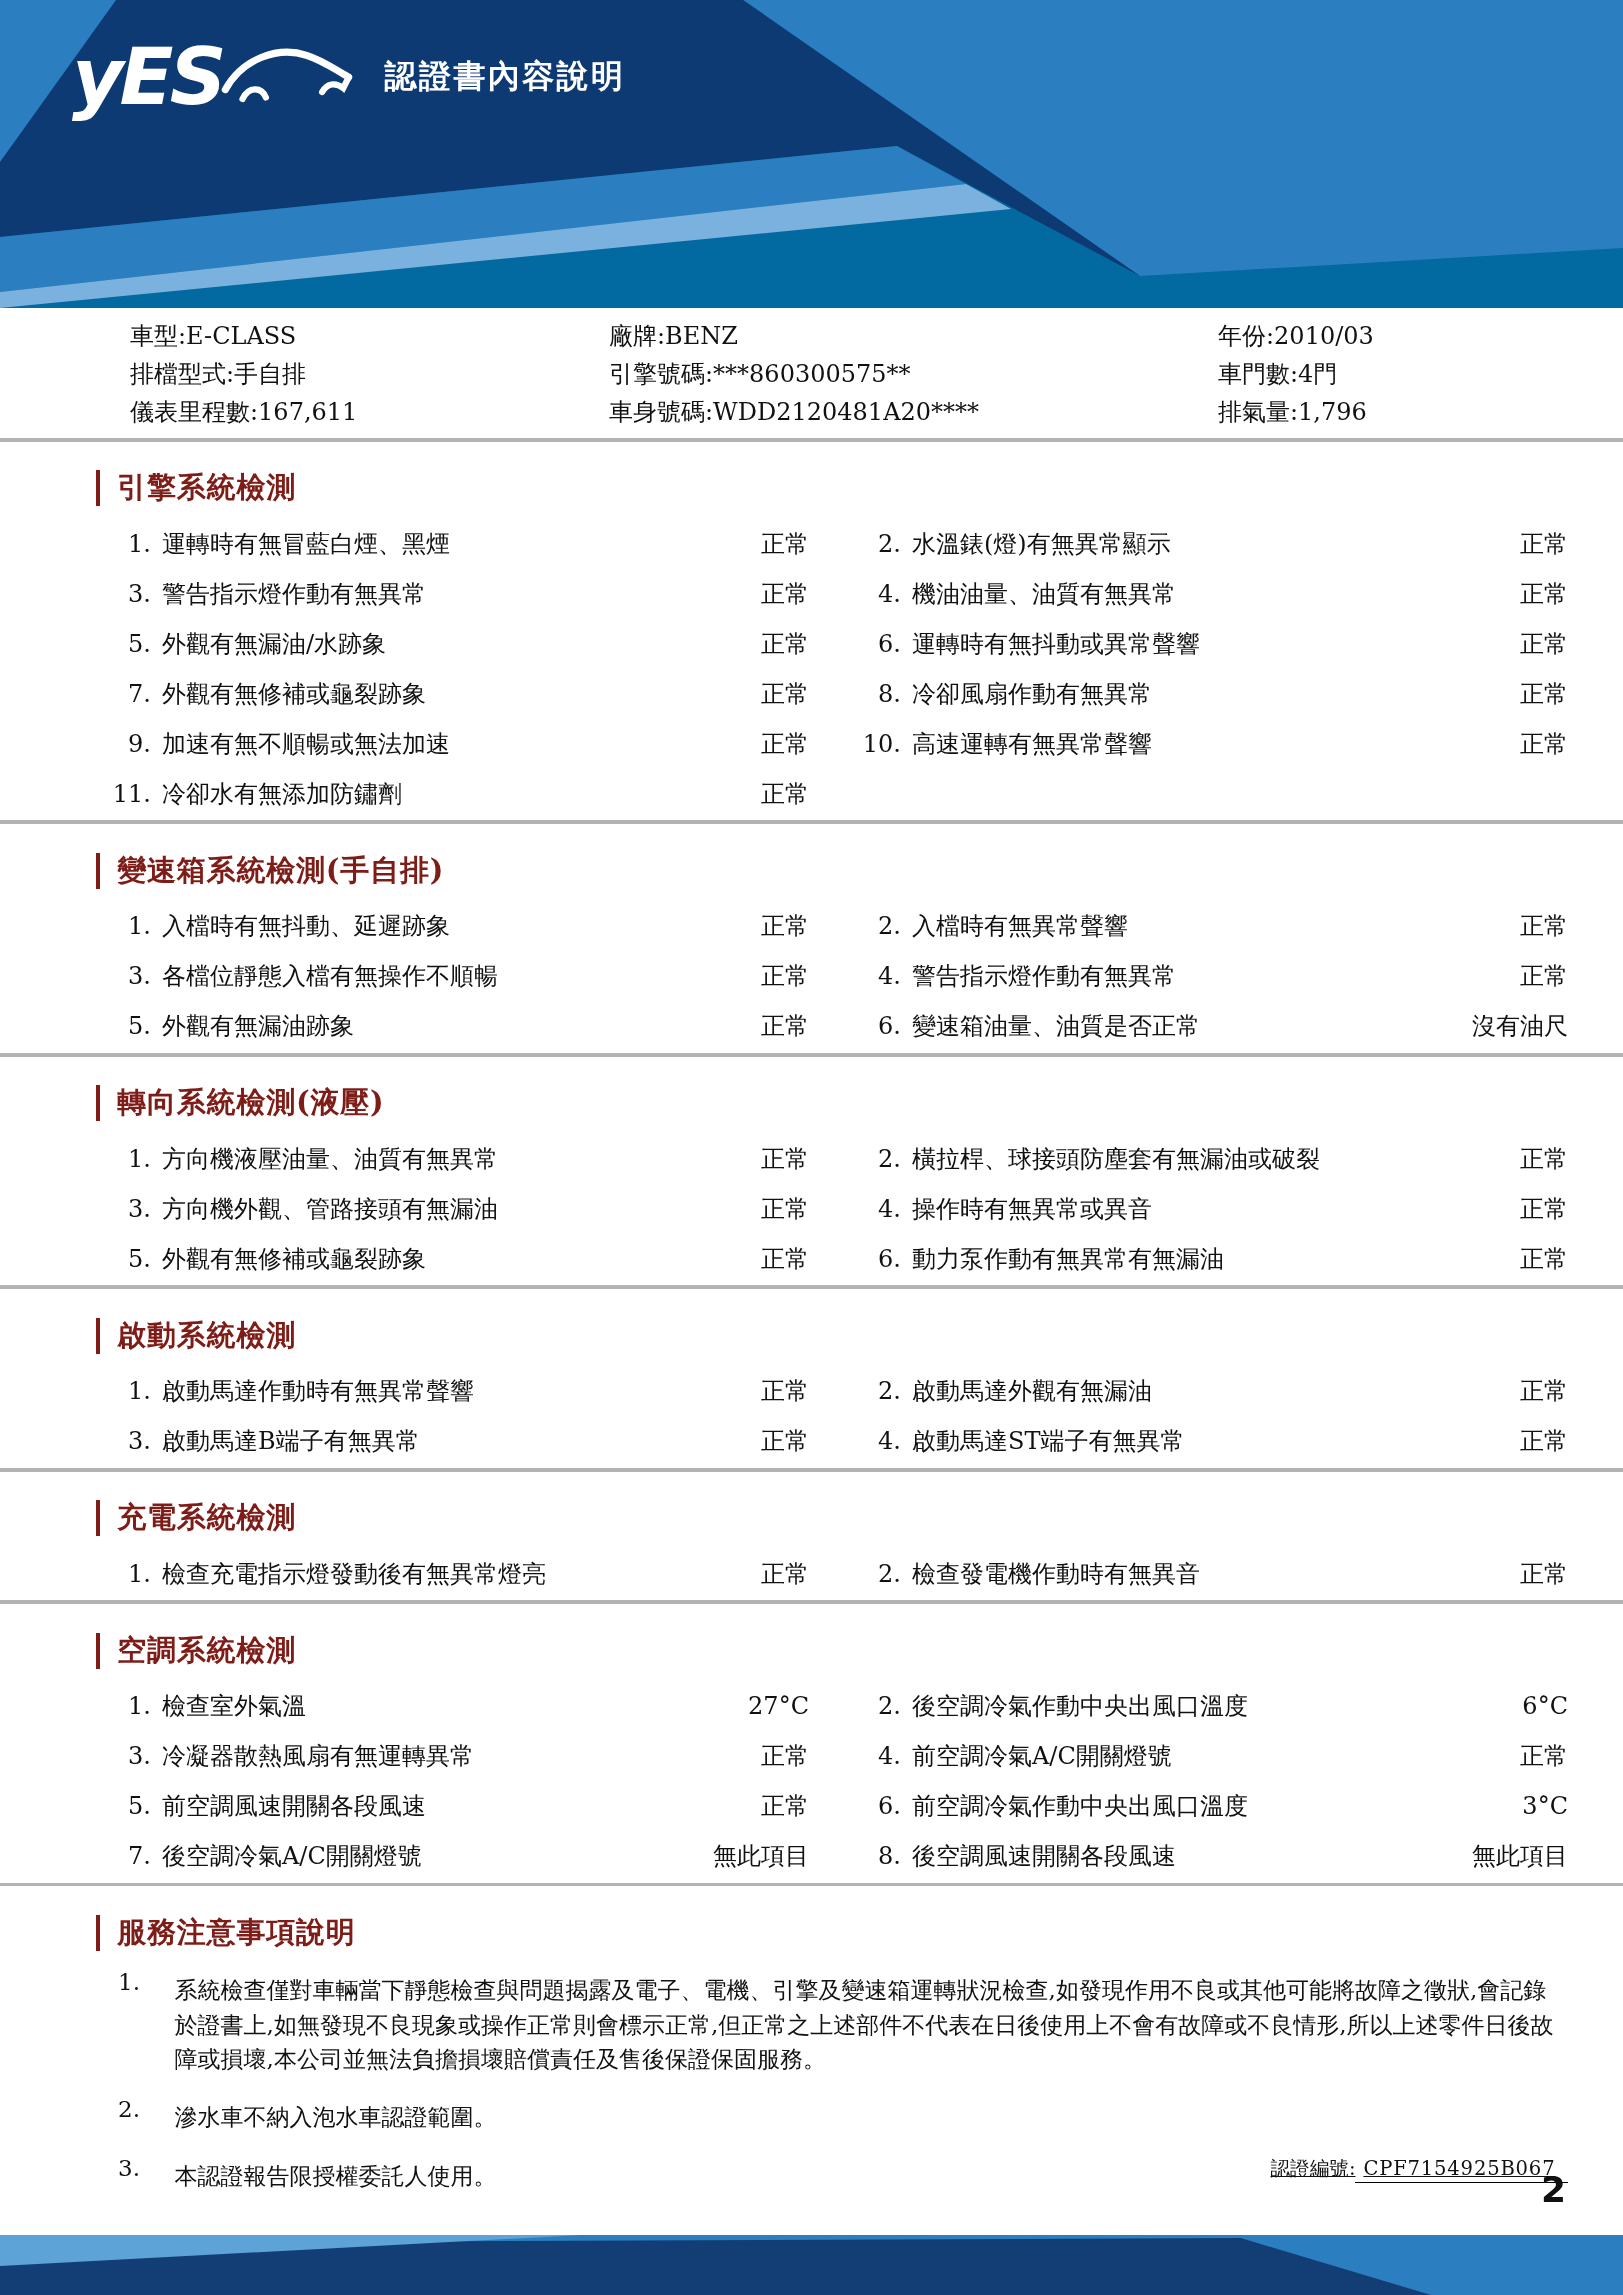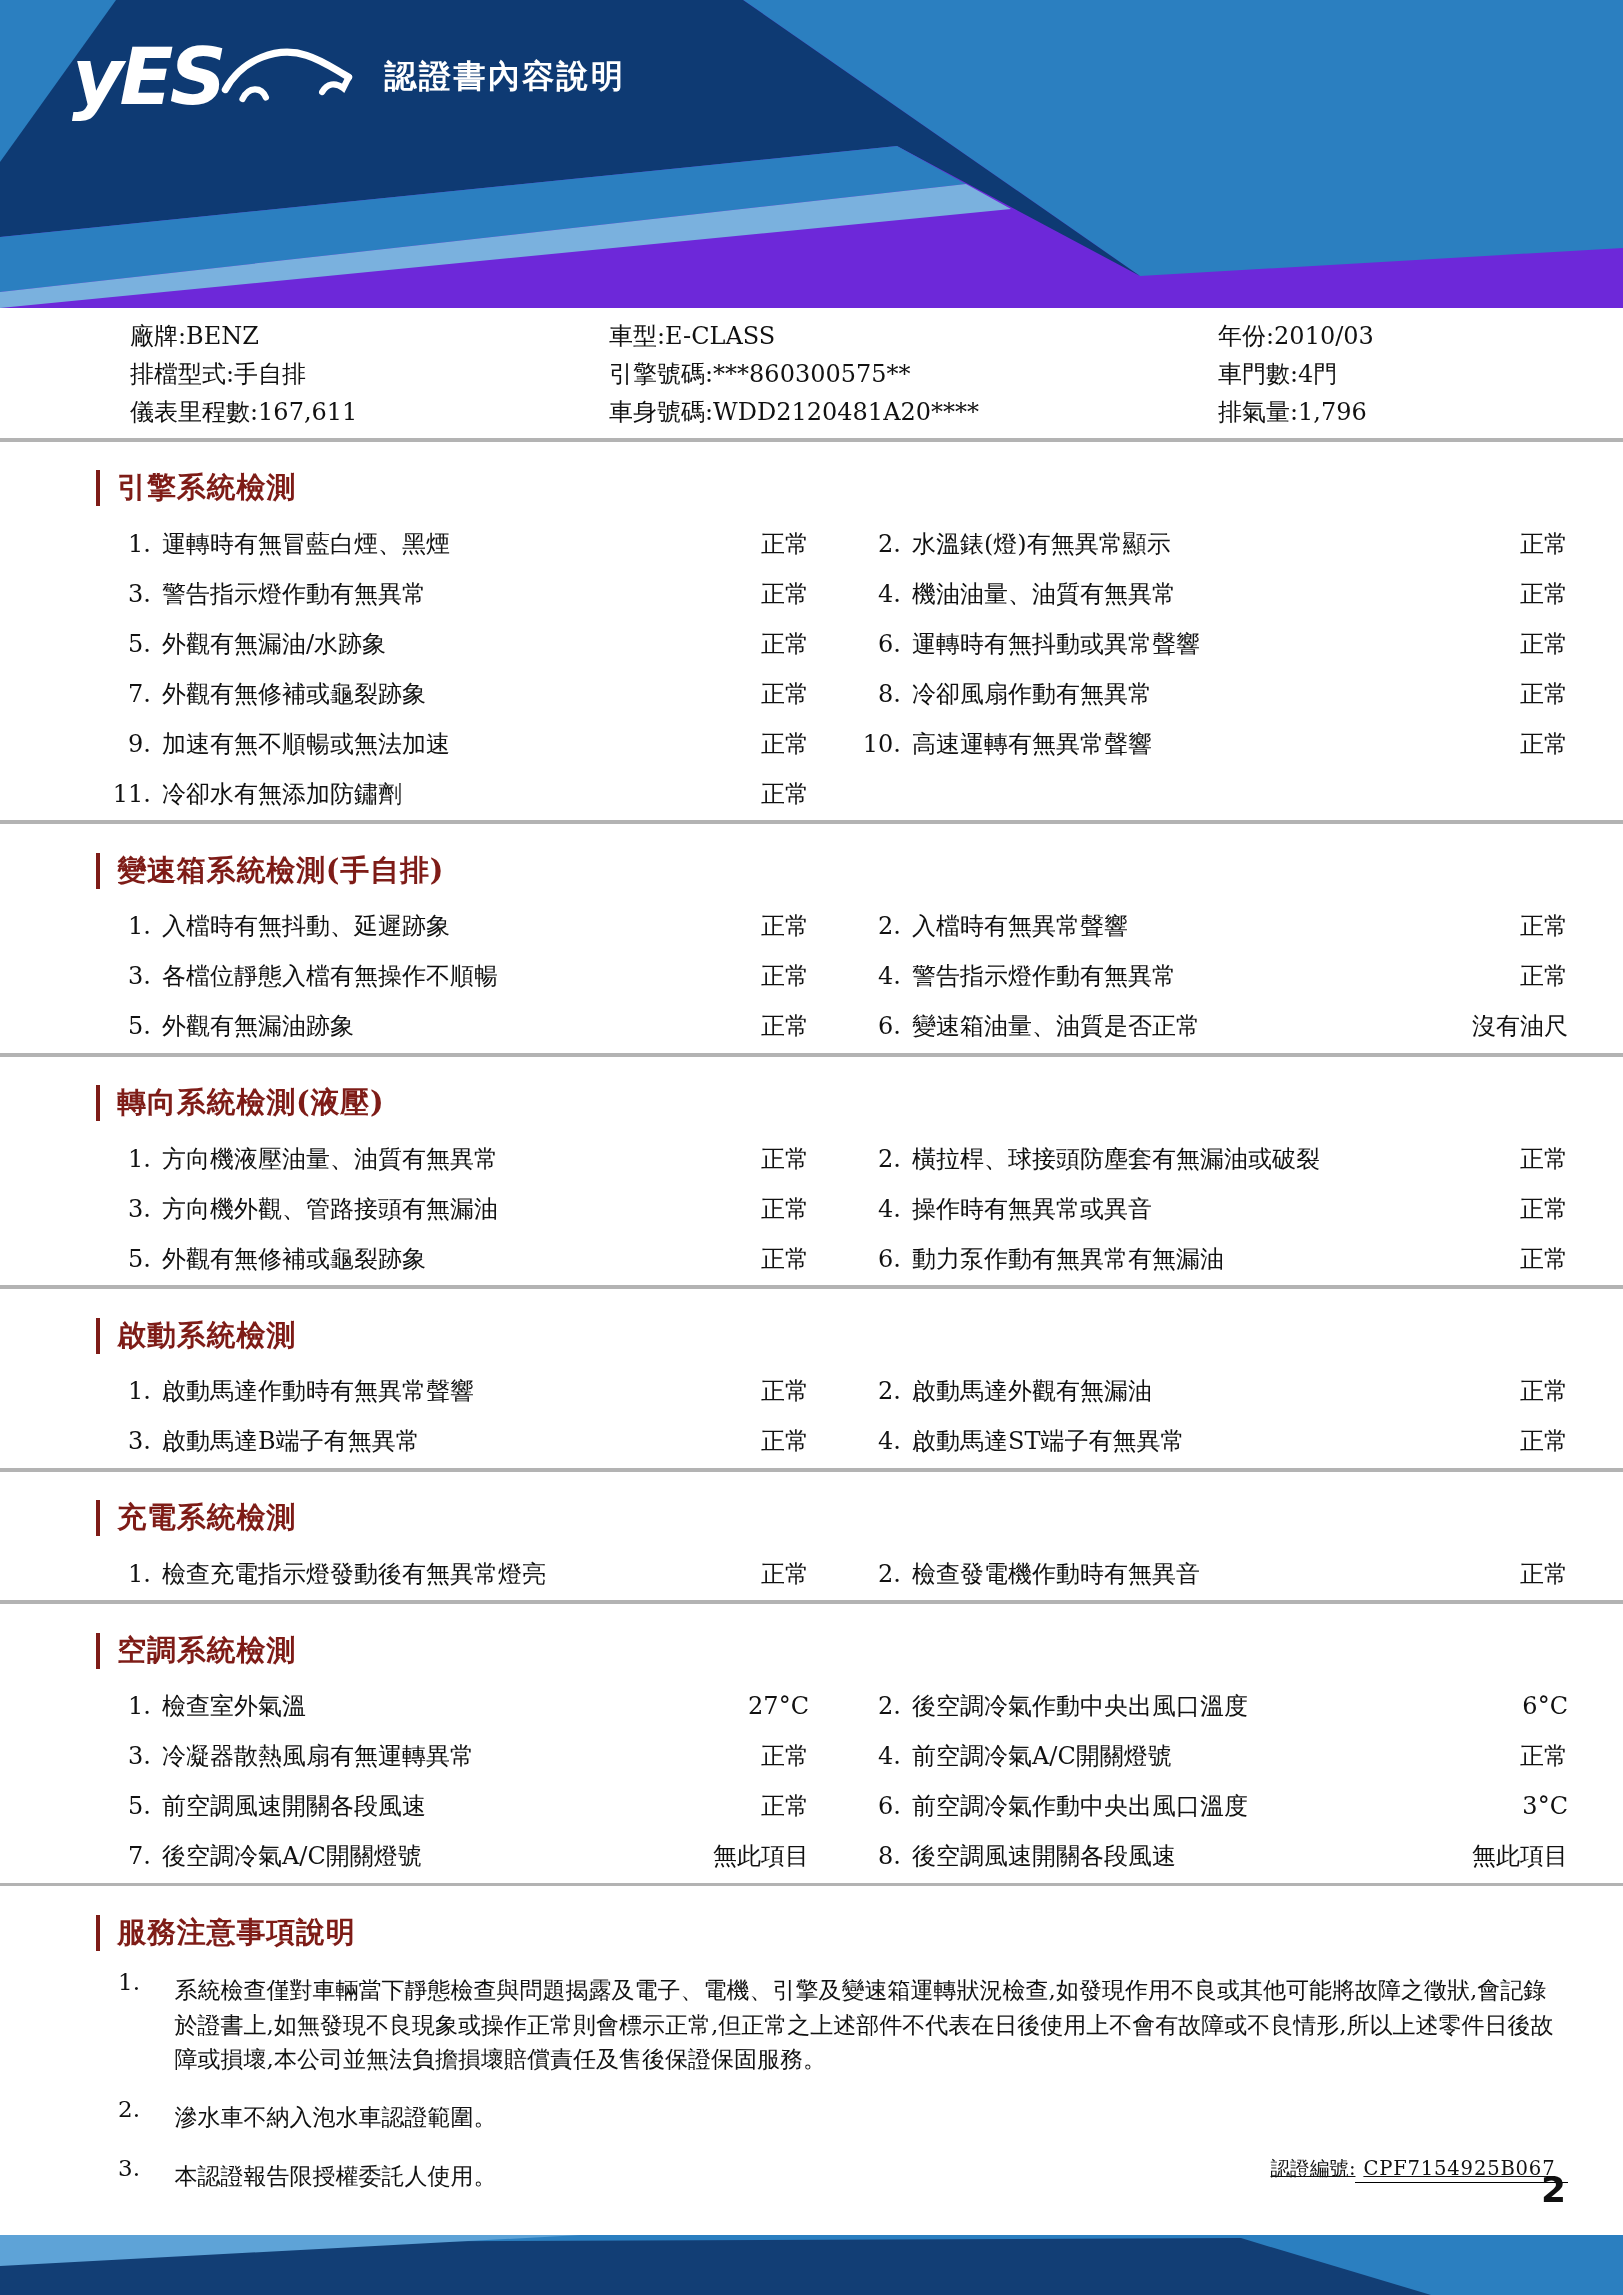--- a/index.html
+++ b/index.html
@@ -3,21 +3,21 @@
 <meta charset="utf-8">
 <style>
   html,body { margin:0; padding:0; background:#e8e8e8; }
   .page {
     position:relative; width:1623px; height:2295px; margin:0 auto;
     background:#ffffff; overflow:hidden; color:#111;
     font-family:"DejaVu Serif","Liberation Serif",serif;
   }
 
   
-  .hero { position:relative; height:308px; background:#6d28d9; overflow:hidden; }
+  .hero { position:relative; height:308px; background:#0369a1; overflow:hidden; }
   .hs { position:absolute; inset:0; }
   .hs-light-right { background:#2b7fc0; clip-path:polygon(743px 0, 1623px 0, 1623px 248px, 1140px 276px); }
   .hs-dark   { background:#0e3a73; clip-path:polygon(0 0, 743px 0, 1140px 276px, 897px 146px, 0 237px); }
   .hs-tl     { background:#2b7fc0; clip-path:polygon(0 0, 116px 0, 0 162px); }
   .hs-stripe1{ background:#2b7fc0; clip-path:polygon(0 237px, 897px 146px, 966px 184px, 0 292px); }
   .hs-stripe2{ background:#7ab1de; clip-path:polygon(0 292px, 966px 184px, 1011px 209px, 0 308px); }
 
   .brand { position:absolute; left:72px; top:35px; display:flex; align-items:center; }
   .logo  { display:flex; align-items:flex-end; }
   .logo-text {
@@ -96,22 +96,22 @@
             <path d="M28 82 C36 66 52 66 58 80" fill="none" stroke="#ffffff" stroke-width="8" stroke-linecap="round"></path>
           </svg>
         </span>
       </div>
       <h1 class="hero-title">認證書內容說明</h1>
     </div>
   </div>
 
   <div class="vinfo">
     <div class="vrow">
+      <div class="vfield"><span>車型:</span><span>E-CLASS</span></div>
       <div class="vfield"><span>廠牌:</span><span>BENZ</span></div>
-      <div class="vfield"><span>車型:</span><span>E-CLASS</span></div>
       <div class="vfield"><span>年份:</span><span>2010/03</span></div>
     </div>
     <div class="vrow">
       <div class="vfield"><span>排檔型式:</span><span>手自排</span></div>
       <div class="vfield"><span>引擎號碼:</span><span>***860300575**</span></div>
       <div class="vfield"><span>車門數:</span><span>4門</span></div>
     </div>
     <div class="vrow">
       <div class="vfield"><span>儀表里程數:</span><span>167,611</span></div>
       <div class="vfield"><span>車身號碼:</span><span>WDD2120481A20****</span></div>

